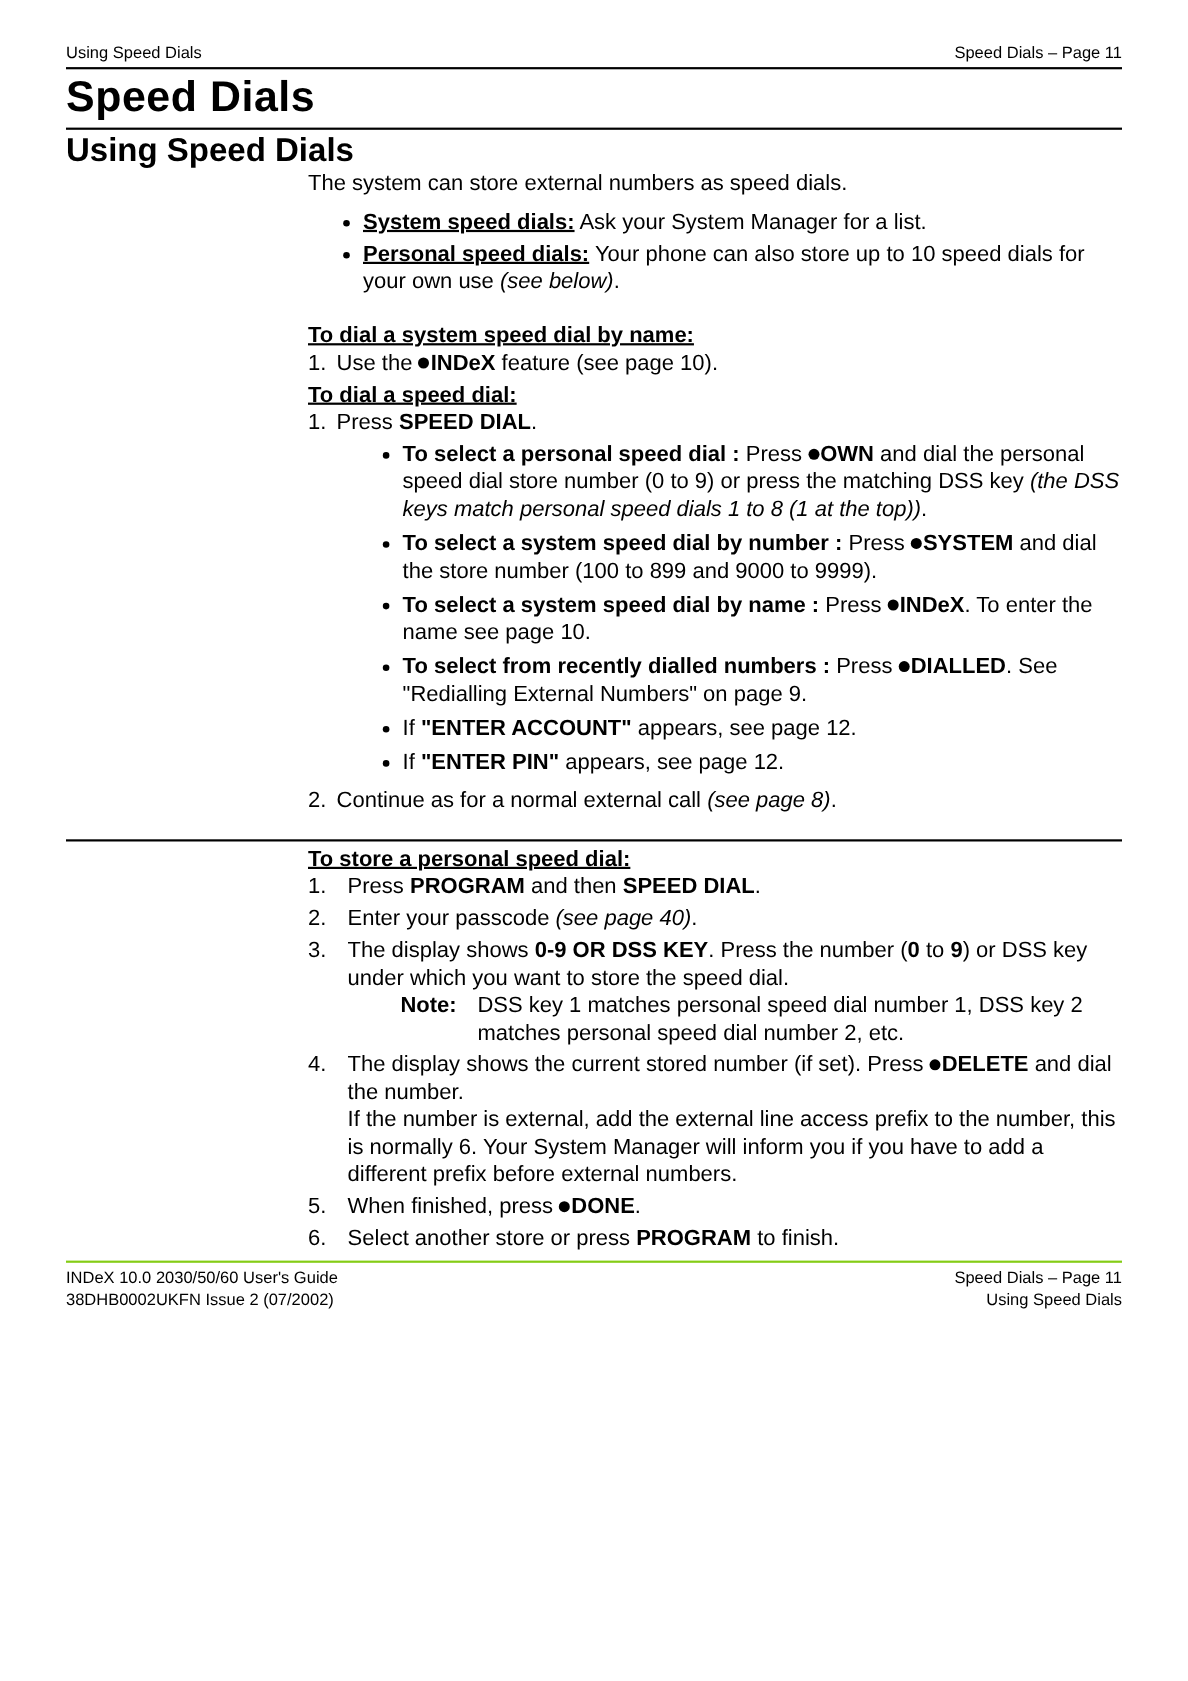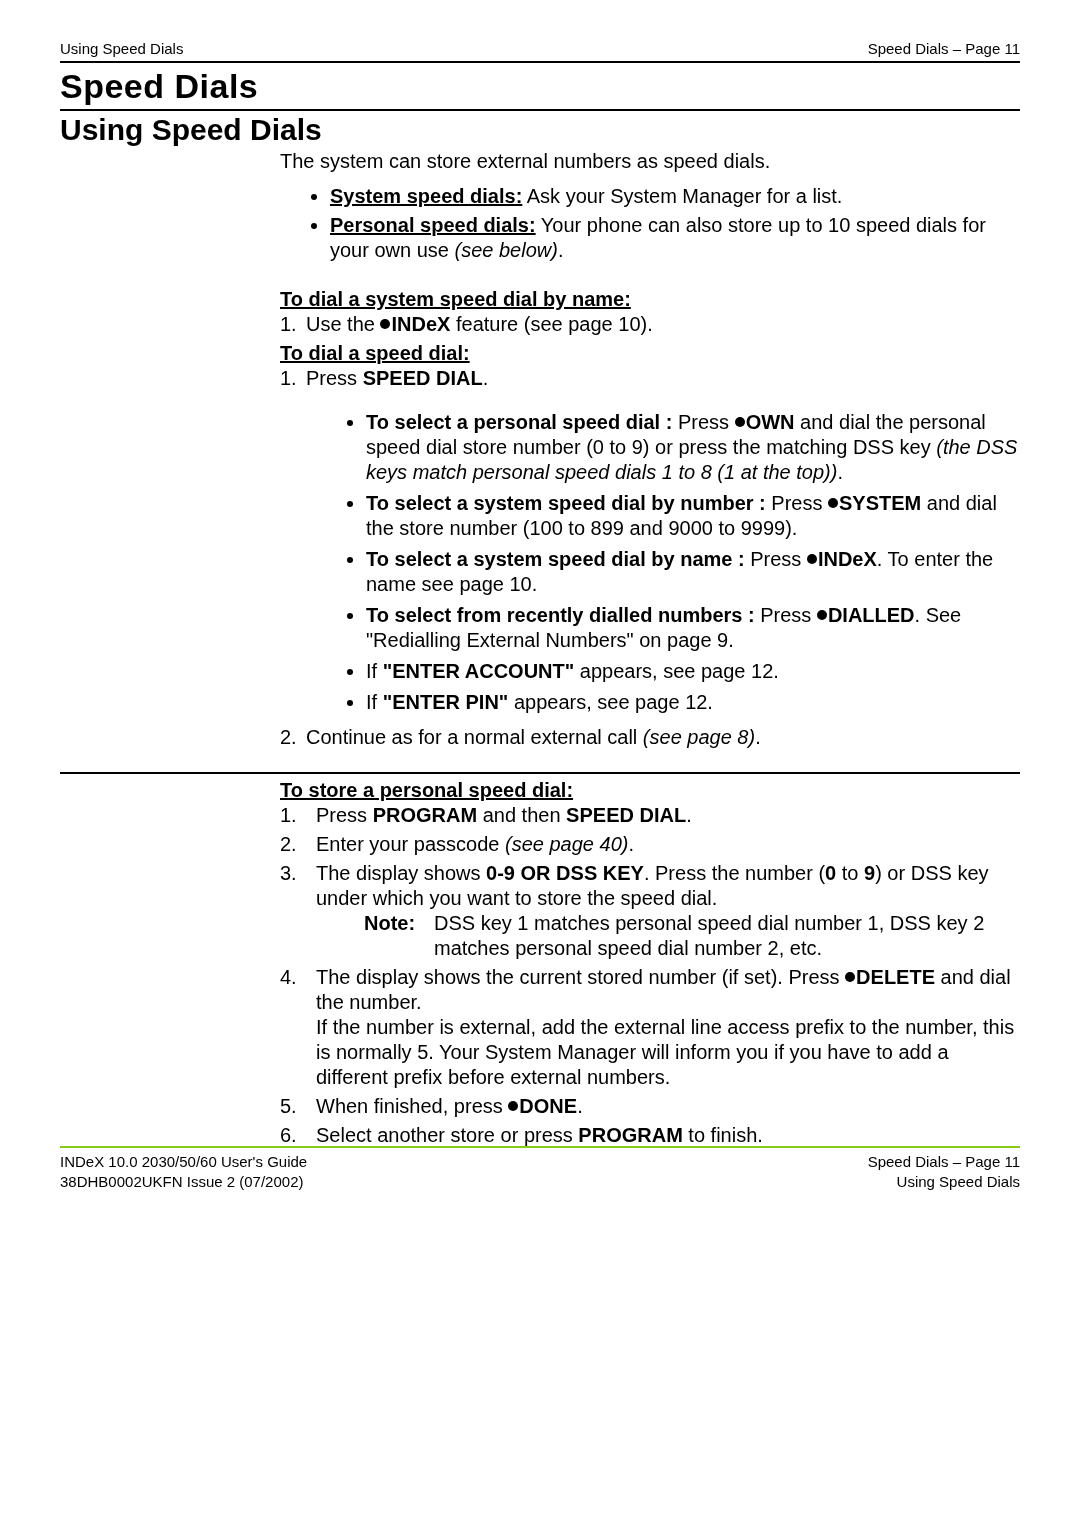--- a/index.html
+++ b/index.html
@@ -22,21 +22,21 @@
     flex-direction: column;
   }
   .top-header {
     font-size: 15px;
     display: flex;
     justify-content: space-between;
     padding-bottom: 2px;
     border-bottom: 2px solid #000;
   }
   h1 {
-    font-size: 34px;
+    font-size: 39px;
     font-weight: bold;
     margin: 2px 0 0 0;
     letter-spacing: 0.5px;
   }
   .rule {
     border-bottom: 2px solid #000;
     margin-top: 2px;
   }
   h2 {
     font-size: 30px;
@@ -72,21 +72,21 @@
     flex: 0 0 26px;
   }
   .numlist > li > .t { flex: 1; }
 
   .numlist2 > li > .n {
     width: 36px;
     flex: 0 0 36px;
   }
   ul.sub {
     list-style: disc;
-    margin: 19px 0 4px 0;
+    margin: 4px 0 4px 0;
     padding: 0 0 0 60px;
   }
   ul.sub > li { margin: 0 0 6px 0; }
 
   .dot {
     display: inline-block;
     width: 10px; height: 10px;
     background: #000;
     border-radius: 50%;
     vertical-align: middle;
@@ -224,21 +224,21 @@
           <div class="note-row">
             <span class="nl">Note:</span>
             <span class="nt">DSS key 1 matches personal speed dial number 1, DSS key 2 matches personal speed dial number 2, etc.</span>
           </div>
         </span>
       </li>
       <li>
         <span class="n">4.</span>
         <span class="t">
           <span>The display shows the current stored number (if set). Press </span><span class="dot"></span><span class="b">DELETE</span><span> and dial the number.</span>
-          <div>If the number is external, add the external line access prefix to the number, this is normally 5. Your System Manager will inform you if you have to add a different prefix before external numbers.</div>
+          <div>If the number is external, add the external line access prefix to the number, this is normally 6. Your System Manager will inform you if you have to add a different prefix before external numbers.</div>
         </span>
       </li>
       <li>
         <span class="n">5.</span>
         <span class="t">
           <span>When finished, press </span><span class="dot"></span><span class="b">DONE</span><span>.</span>
         </span>
       </li>
       <li>
         <span class="n">6.</span>

